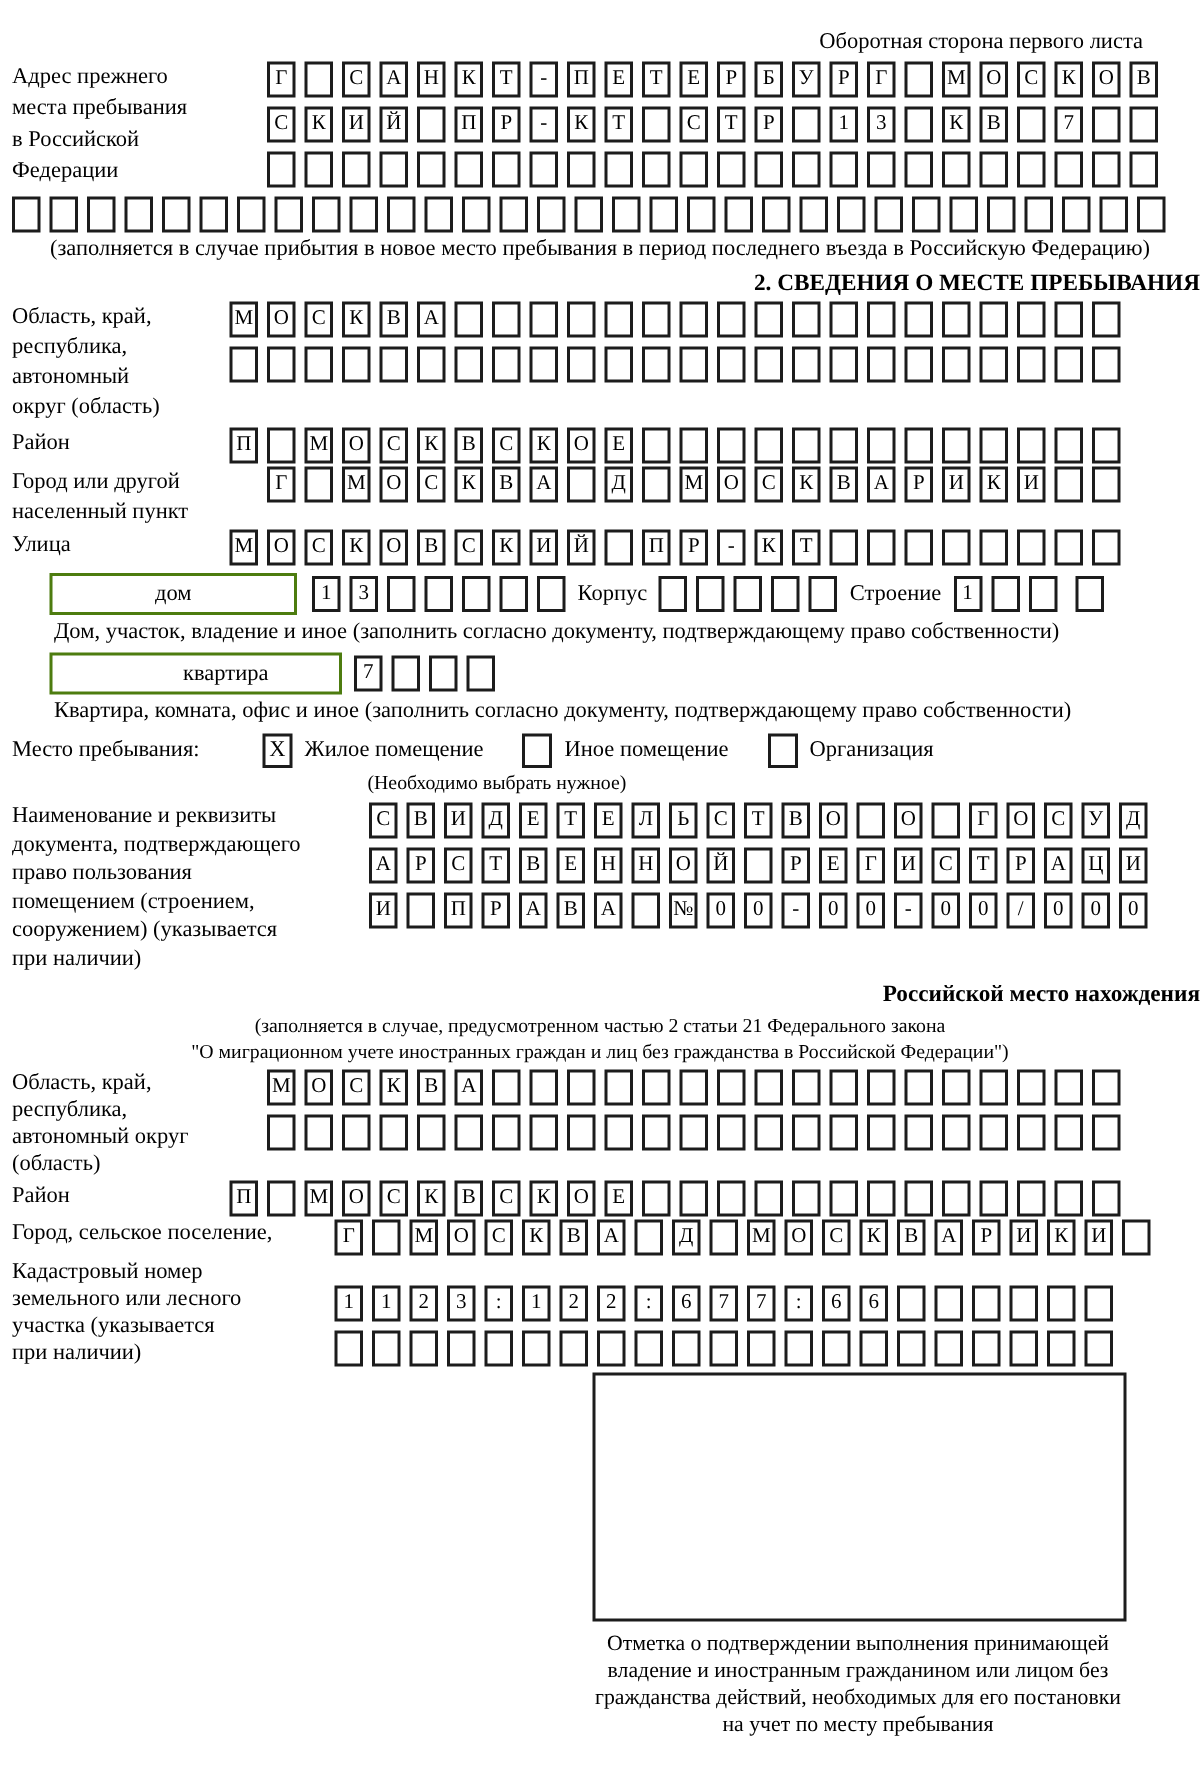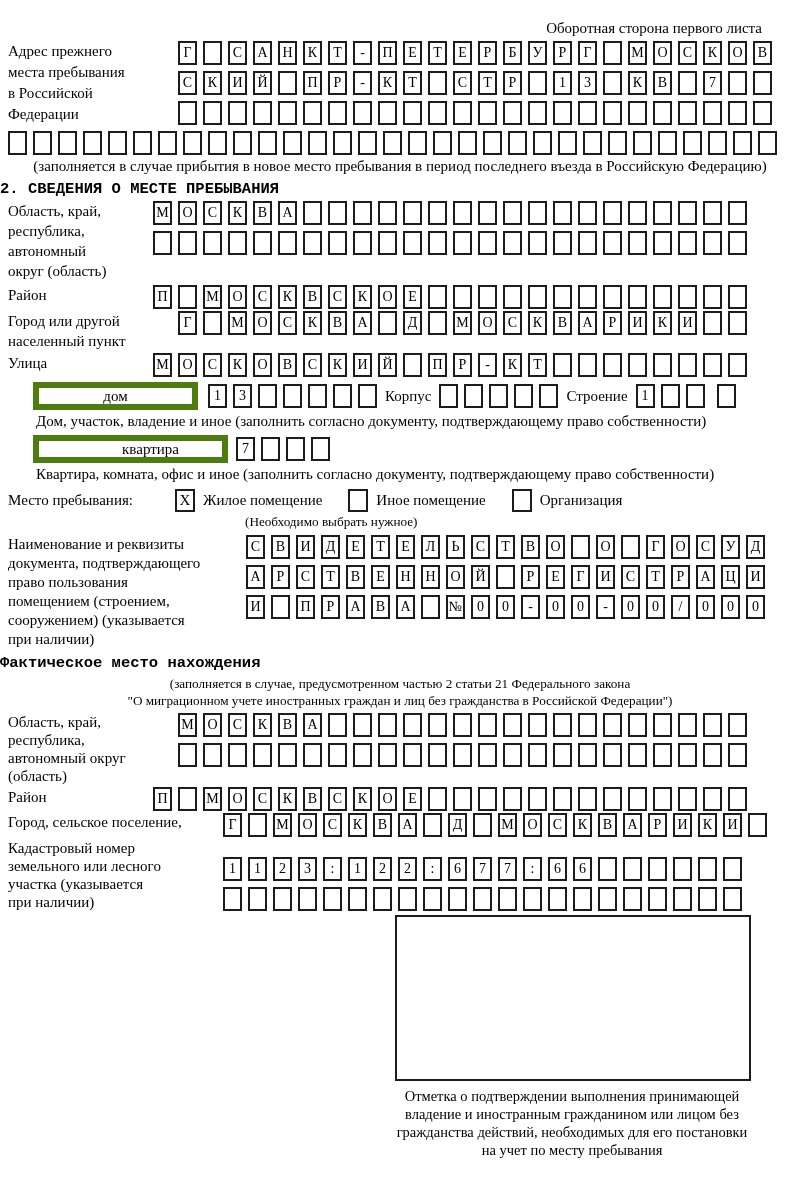--- a/index.html
+++ b/index.html
@@ -27,27 +27,27 @@
     border:2px solid #1c1c1c;
     display:flex; align-items:center; justify-content:center;
     font-size:14px; background:#fff;
   }
   .fullrow { margin:6px 0 0 8px; }
 
   .caption { font-size:15px; }
   .center { text-align:center; margin-top:3px; }
   .left-cap { margin:3px 0 0 36px; }
 
-  .h2 { margin-top:5px; text-align:left; font-weight:bold; font-size:15.5px;font-family:Liberation Mono, monospace; }
+  .h2 { margin-top:5px; text-align:right; font-weight:bold; font-size:15.5px; }
 
   .mt2 { margin-top:2px; } .mt3 { margin-top:3px; } .mt4 { margin-top:4px; } .mt5 { margin-top:5px; }
 
   .houserow { display:flex; align-items:center; margin:5px 0 0 33px; }
   .labelbox {
-    height:28px; border:6px solid #4d7c0f;
+    height:28px; border:2px solid #4d7c0f;
     display:flex; align-items:center; justify-content:center; font-size:15px;
   }
   .wb165 { width:165px; margin-right:10px; }
   .wb182 { width:195px; margin-right:8px;padding-left:40px; }
   .inline-label { font-size:15px; margin:0 8px; }
   .sep { margin-left:12px; }
 
   .stayrow { display:flex; align-items:center; margin:6px 0 0 8px; font-size:15px; }
   .stay-label { width:167px; flex-shrink:0; }
   .checkbox {
@@ -484,21 +484,21 @@
         <span class="cell">0</span>
         <span class="cell">0</span>
         <span class="cell">/</span>
         <span class="cell">0</span>
         <span class="cell">0</span>
         <span class="cell">0</span>
       </div>
   </div>
 </div>
 
-<div class="h2">Фактическое место нахождения</div>
+<div class="h2">Российской место нахождения</div>
 <div class="facto-note mt4">(заполняется в случае, предусмотренном частью 2 статьи 21 Федерального закона</div>
 <div class="facto-note mt2">"О миграционном учете иностранных граждан и лиц без гражданства в Российской Федерации")</div>
 
 <div class="frow mt5">
   <div class="flabel w170 lh18">
       <div>Область, край,</div>
       <div>республика,</div>
       <div>автономный округ</div>
       <div>(область)</div>
     </div>

